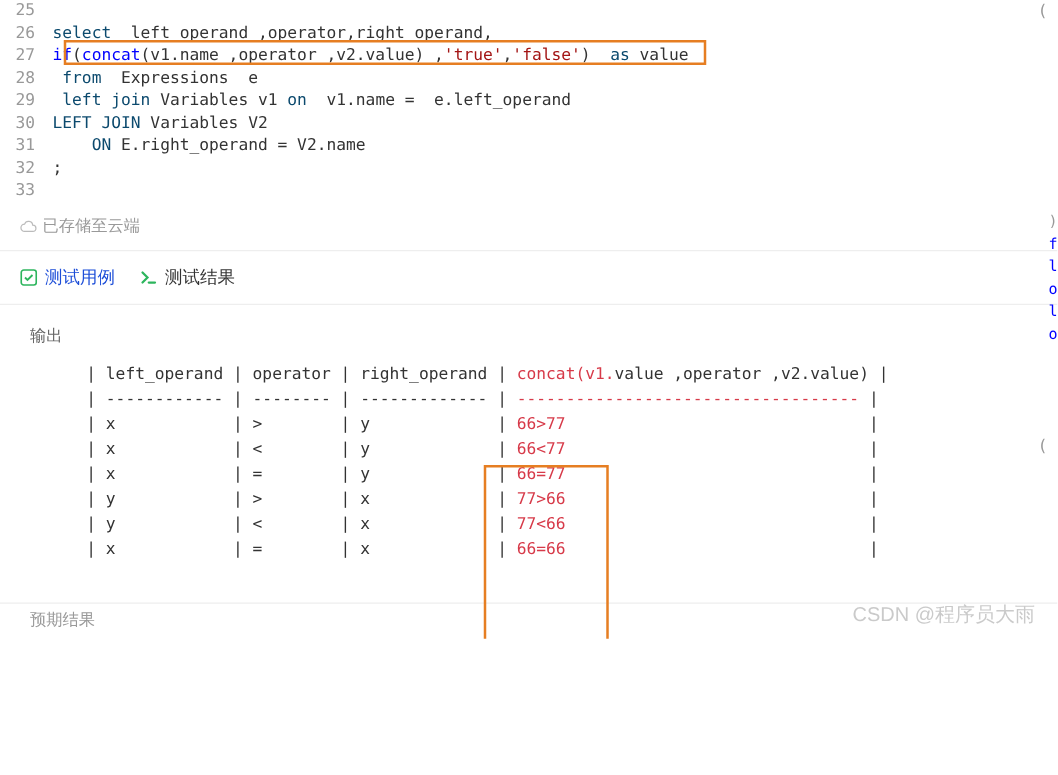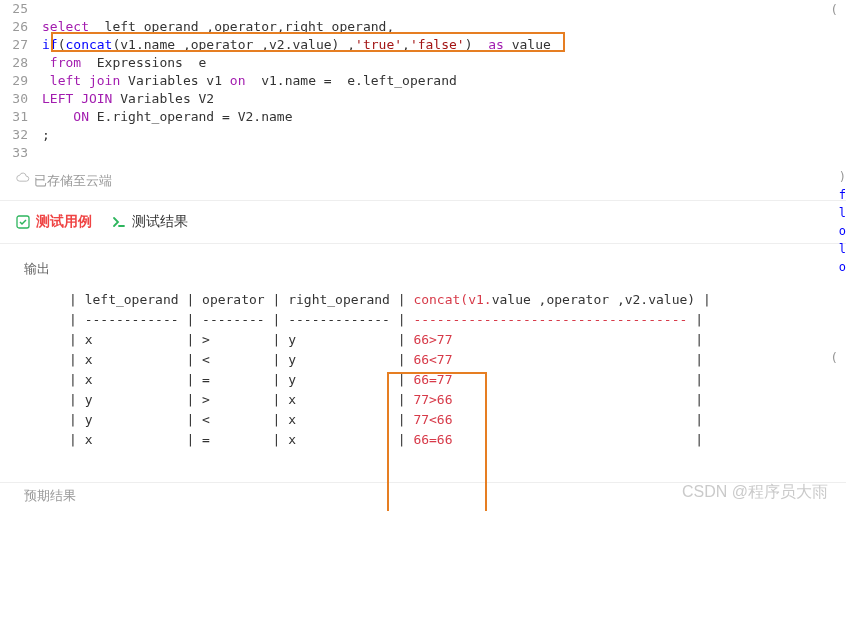--- a/index.html
+++ b/index.html
@@ -2,29 +2,29 @@
 <html><head>
   <meta charset="utf-8">
   <style>
     * { margin: 0; padding: 0; box-sizing: border-box; }
     body { font-family: -apple-system, BlinkMacSystemFont, "Segoe UI", sans-serif; font-size: 13px; background: #fff; width: 846px; position: relative; }
     .editor-area { background: #fff; position: relative; }
     .code-lines { font-family: Consolas, Monaco, monospace; font-size: 13px; line-height: 18px; }
     .line { display: flex; height: 18px; }
     .line-num { width: 42px; text-align: right; color: #999; padding-right: 14px; user-select: none; }
     .code { white-space: pre; color: #333; flex: 1; }
-    .kw { color: #a21caf; }
+    .kw { color: #0c4a6e; }
     .fn { color: #0000ff; }
     .str { color: #a31515; }
     .hl-line { position: absolute; left: 42px; right: 8px; height: 18px; background: #f5f5f5; z-index: -1; }
     .hl-box1 { position: absolute; left: 51px; top: 32px; width: 514px; height: 20px; border: 2px solid #e67e22; pointer-events: none; }
-    .cloud-status { padding: 10px 16px; color: #999; font-size: 13px; display: flex; align-items: flex-start; gap: 4px; }
+    .cloud-status { padding: 10px 16px; color: #999; font-size: 13px; display: flex; align-items: center; gap: 4px; }
     .cloud-icon { width: 14px; height: 10px; }
     .tabs-section { border-top: 1px solid #eee; border-bottom: 1px solid #eee; padding: 0 16px; display: flex; align-items: center; height: 44px; gap: 20px; }
-    .tab { display: flex; align-items: center; gap: 6px; color: #ef4444; cursor: pointer; font-size: 14px; font-weight: bold; }
+    .tab { display: flex; align-items: center; gap: 6px; color: #1d4ed8; cursor: pointer; font-size: 14px; }
     .tab.active { color: #333; font-weight: 500; }
     .tab-icon { width: 14px; height: 14px; }
     .results { padding: 16px 24px; }
     .section-label { color: #666; font-size: 13px; margin-bottom: 12px; }
     .output-table { font-family: Consolas, Monaco, monospace; font-size: 13px; line-height: 20px; white-space: pre; color: #333; position: relative; margin-left: 45px; }
     .red { color: #d73a49; }
     .hl-box2 { position: absolute; left: 387px; top: 372px; width: 100px; height: 180px; border: 2px solid #e67e22; pointer-events: none; }
     .expected-label { color: #999; font-size: 13px; padding: 4px 24px 6px; border-top: 1px solid #eee; margin-top: 16px; }
     .watermark { position: absolute; right: 18px; bottom: 8px; color: rgba(150,150,150,0.5); font-size: 16px; pointer-events: none; }
     .side-bracket { position: absolute; right: 8px; top: 2px; color: #999; font-family: monospace; }

